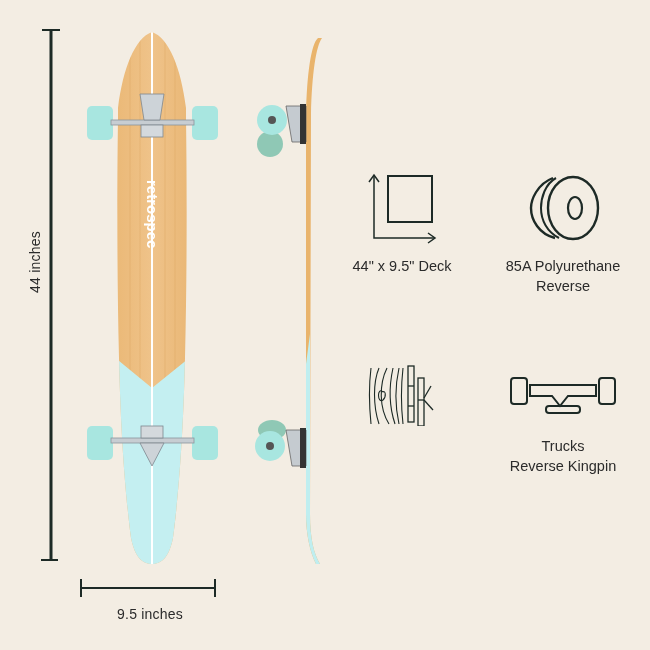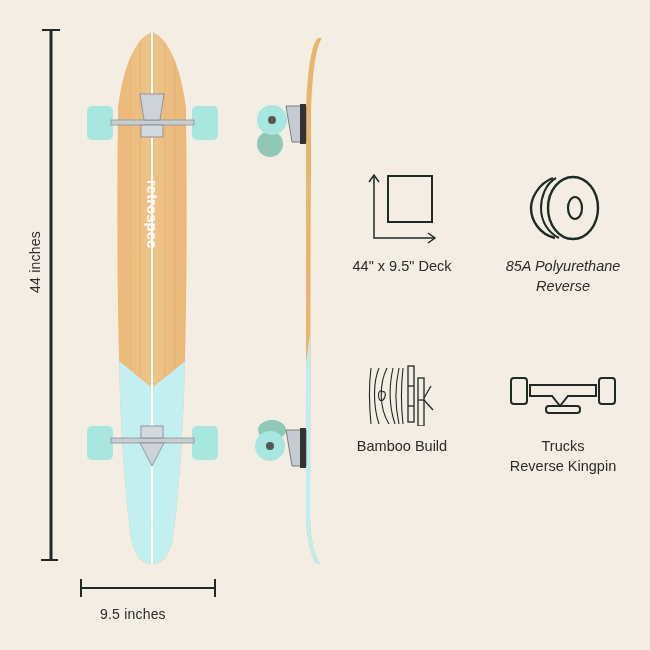--- a/index.html
+++ b/index.html
@@ -19,21 +19,21 @@
   <line x1="6" y1="4" x2="24" y2="4" stroke="#1d2a26" stroke-width="2"></line>
   <line x1="5" y1="534" x2="22" y2="534" stroke="#1d2a26" stroke-width="2"></line>
 </svg>
 <div class="abs dim-label v-label" style="left:-10px;top:254px;width:90px;text-align:center;">44 inches</div>
 
 <svg class="abs" style="left:76px;top:576px" width="145" height="24">
   <line x1="5" y1="12" x2="139" y2="12" stroke="#1d2a26" stroke-width="2"></line>
   <line x1="5" y1="3" x2="5" y2="21" stroke="#1d2a26" stroke-width="2"></line>
   <line x1="139" y1="3" x2="139" y2="21" stroke="#1d2a26" stroke-width="2"></line>
 </svg>
-<div class="abs dim-label" style="left:100px;top:606px;width:100px;text-align:left;">9.5 inches</div>
+<div class="abs dim-label" style="left:100px;top:606px;width:100px;text-align:center;">9.5 inches</div>
 
 <svg class="abs" style="left:85px;top:28px" width="135" height="540">
   <defs>
     <clipPath id="deckClip">
       <path d="M67,4 C50,10 38,40 33,80 L33,90 C32,160 32,250 34,330 C36,420 42,480 46,510 C50,530 58,536 67,536 C76,536 84,530 88,510 C92,480 98,420 100,330 C102,250 102,160 101,90 L101,80 C96,40 84,10 67,4 Z"></path>
     </clipPath>
     <linearGradient id="bambooGrad" x1="0" x2="1" y1="0" y2="0">
       <stop offset="0" stop-color="#e7b067"></stop>
       <stop offset="0.5" stop-color="#efc38a"></stop>
       <stop offset="1" stop-color="#e5ad64"></stop>
@@ -85,21 +85,21 @@
 <div class="feature" style="left:322px;top:170px;">
   <svg class="feature-icon" width="76" height="76">
     <rect x="24" y="6" width="44" height="46" fill="none" stroke="#1d2a26" stroke-width="2"></rect>
     <polyline points="10,6 10,68 70,68" fill="none" stroke="#1d2a26" stroke-width="1.5"></polyline>
     <polyline points="5,12 10,5 15,12" fill="none" stroke="#1d2a26" stroke-width="1.5"></polyline>
     <polyline points="64,63 71,68 64,73" fill="none" stroke="#1d2a26" stroke-width="1.5"></polyline>
   </svg>
   <div class="feature-label">44" x 9.5" Deck</div>
 </div>
 
-<div class="feature" style="left:483px;top:170px;font-style:italic;">
+<div class="feature" style="left:483px;top:170px;">
   <svg class="feature-icon" width="80" height="76">
     <path d="M30,8 C14,14 8,30 8,38 C8,50 16,64 32,68" fill="none" stroke="#1d2a26" stroke-width="2.4"></path>
     <path d="M33,8 C22,14 18,28 18,38 C18,50 24,62 36,68" fill="none" stroke="#1d2a26" stroke-width="2"></path>
     <ellipse cx="50" cy="38" rx="25" ry="31" fill="none" stroke="#1d2a26" stroke-width="2.4"></ellipse>
     <ellipse cx="52" cy="38" rx="7" ry="11" fill="none" stroke="#1d2a26" stroke-width="2.2"></ellipse>
   </svg>
   <div class="feature-label">85A Polyurethane</div>
   <div class="feature-label">Reverse</div>
 </div>
 
@@ -117,21 +117,20 @@
     <g fill="none" stroke="#1d2a26" stroke-width="1.3">
       <rect x="41" y="2" width="6" height="56"></rect>
       <line x1="41" y1="22" x2="47" y2="22"></line>
         <line x1="41" y1="42" x2="47" y2="42"></line>
       <rect x="51" y="14" width="6" height="48"></rect>
       <line x1="51" y1="36" x2="57" y2="36"></line>
       <path d="M57,34 L64,22"></path>
         <path d="M57,36 L66,46"></path>
     </g>
   </svg>
-  <div class="feature-label">Bamboo Build</div>
 </div>
 
 <div class="feature" style="left:483px;top:376px;">
   <svg class="feature-icon" width="110" height="44" style="margin-bottom:16px;">
     <g fill="none" stroke="#1d2a26" stroke-width="2">
       <rect x="3" y="2" width="16" height="26" rx="3"></rect>
       <rect x="91" y="2" width="16" height="26" rx="3"></rect>
       <path d="M22,9 L88,9 L88,20 L60,20 L52,30 L44,20 L22,20 Z"></path>
       <rect x="38" y="30" width="34" height="7" rx="3"></rect>
     </g>

